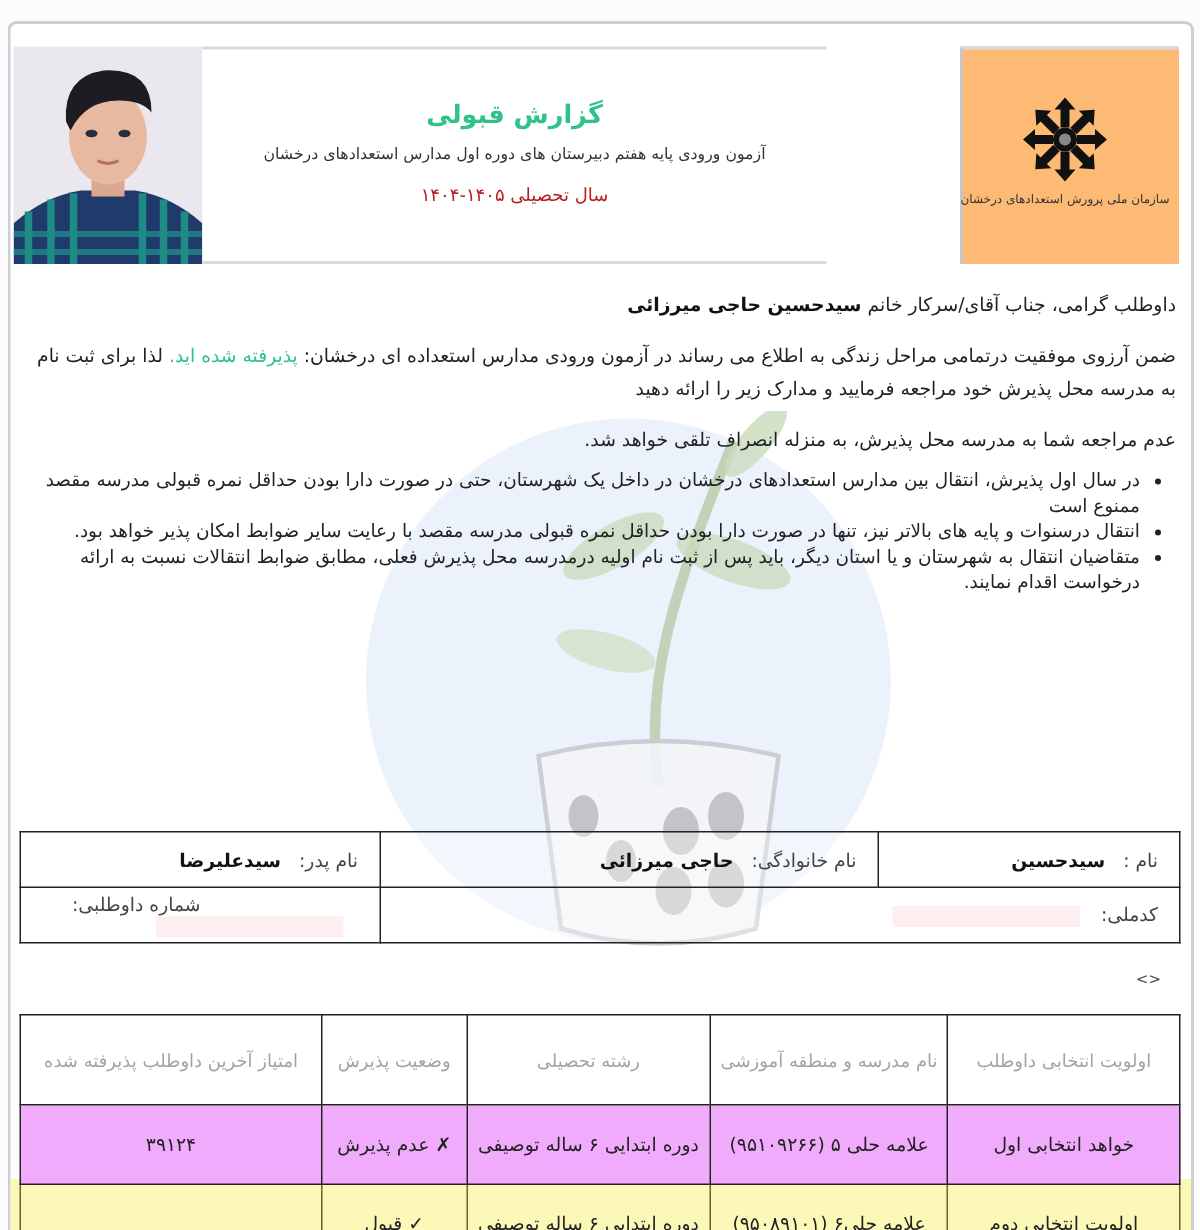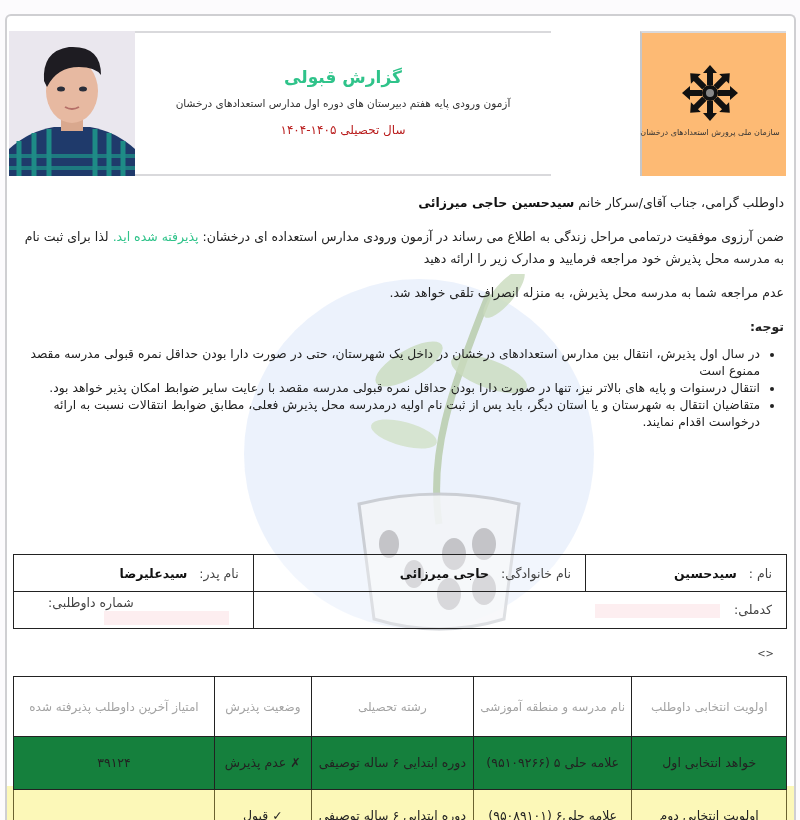--- a/index.html
+++ b/index.html
@@ -84,21 +84,21 @@
     }
     table.choices th {
       border: 1.5px solid #222; color: #a3a3a3; font-weight: normal;
       height: 60px; font-size: 12px; line-height: 20px; padding: 0 6px;
       background: #fff;
     }
     table.choices td {
       border: 1.5px solid #222; height: 53px; text-align: center;
       line-height: 22px; padding: 0 6px; color: #222;
     }
-    table.choices tr.row1 td { background: #15803d; }
+    table.choices tr.row1 td { background: #f0abfc; }
     table.choices tr.row2 td { background: #fcf8b8; border-color: #6b6330; }
     .highlight-band {
       position: absolute; left: 0; top: 770px; width: 787px; height: 60px;
       background: #fcf8b8; z-index: 1;
     }
     .status-reject { color: #e0505e; }
     .status-accept { color: #59c36a; }
   </style>
 </head>
 <body>
@@ -173,21 +173,20 @@
     <div class="greeting">
       <span>داوطلب گرامی، جناب آقای/سرکار خانم</span>
       <b>سیدحسین حاجی میرزائی</b>
     </div>
     <div class="para">
       <span>ضمن آرزوی موفقیت درتمامی مراحل زندگی به اطلاع می رساند در آزمون ورودی مدارس استعداده ای درخشان:</span>
       <span class="accent">پذیرفته شده اید.</span>
       <span>لذا برای ثبت نام به مدرسه محل پذیرش خود مراجعه فرمایید و مدارک زیر را ارائه دهید</span>
     </div>
     <div class="noshow">عدم مراجعه شما به مدرسه محل پذیرش، به منزله انصراف تلقی خواهد شد.</div>
-    <div class="note-title">توجه:</div>
     <ul class="notes">
       <li>در سال اول پذیرش، انتقال بین مدارس استعدادهای درخشان در داخل یک شهرستان، حتی در صورت دارا بودن حداقل نمره قبولی مدرسه مقصد ممنوع است</li>
       <li>انتقال درسنوات و پایه های بالاتر نیز، تنها در صورت دارا بودن حداقل نمره قبولی مدرسه مقصد با رعایت سایر ضوابط امکان پذیر خواهد بود.</li>
       <li>متقاضیان انتقال به شهرستان و یا استان دیگر، باید پس از ثبت نام اولیه درمدرسه محل پذیرش فعلی، مطابق ضوابط انتقالات نسبت به ارائه درخواست اقدام نمایند.</li>
     </ul>
   </div>
 
   <table class="info">
     <tbody>
         <tr>

